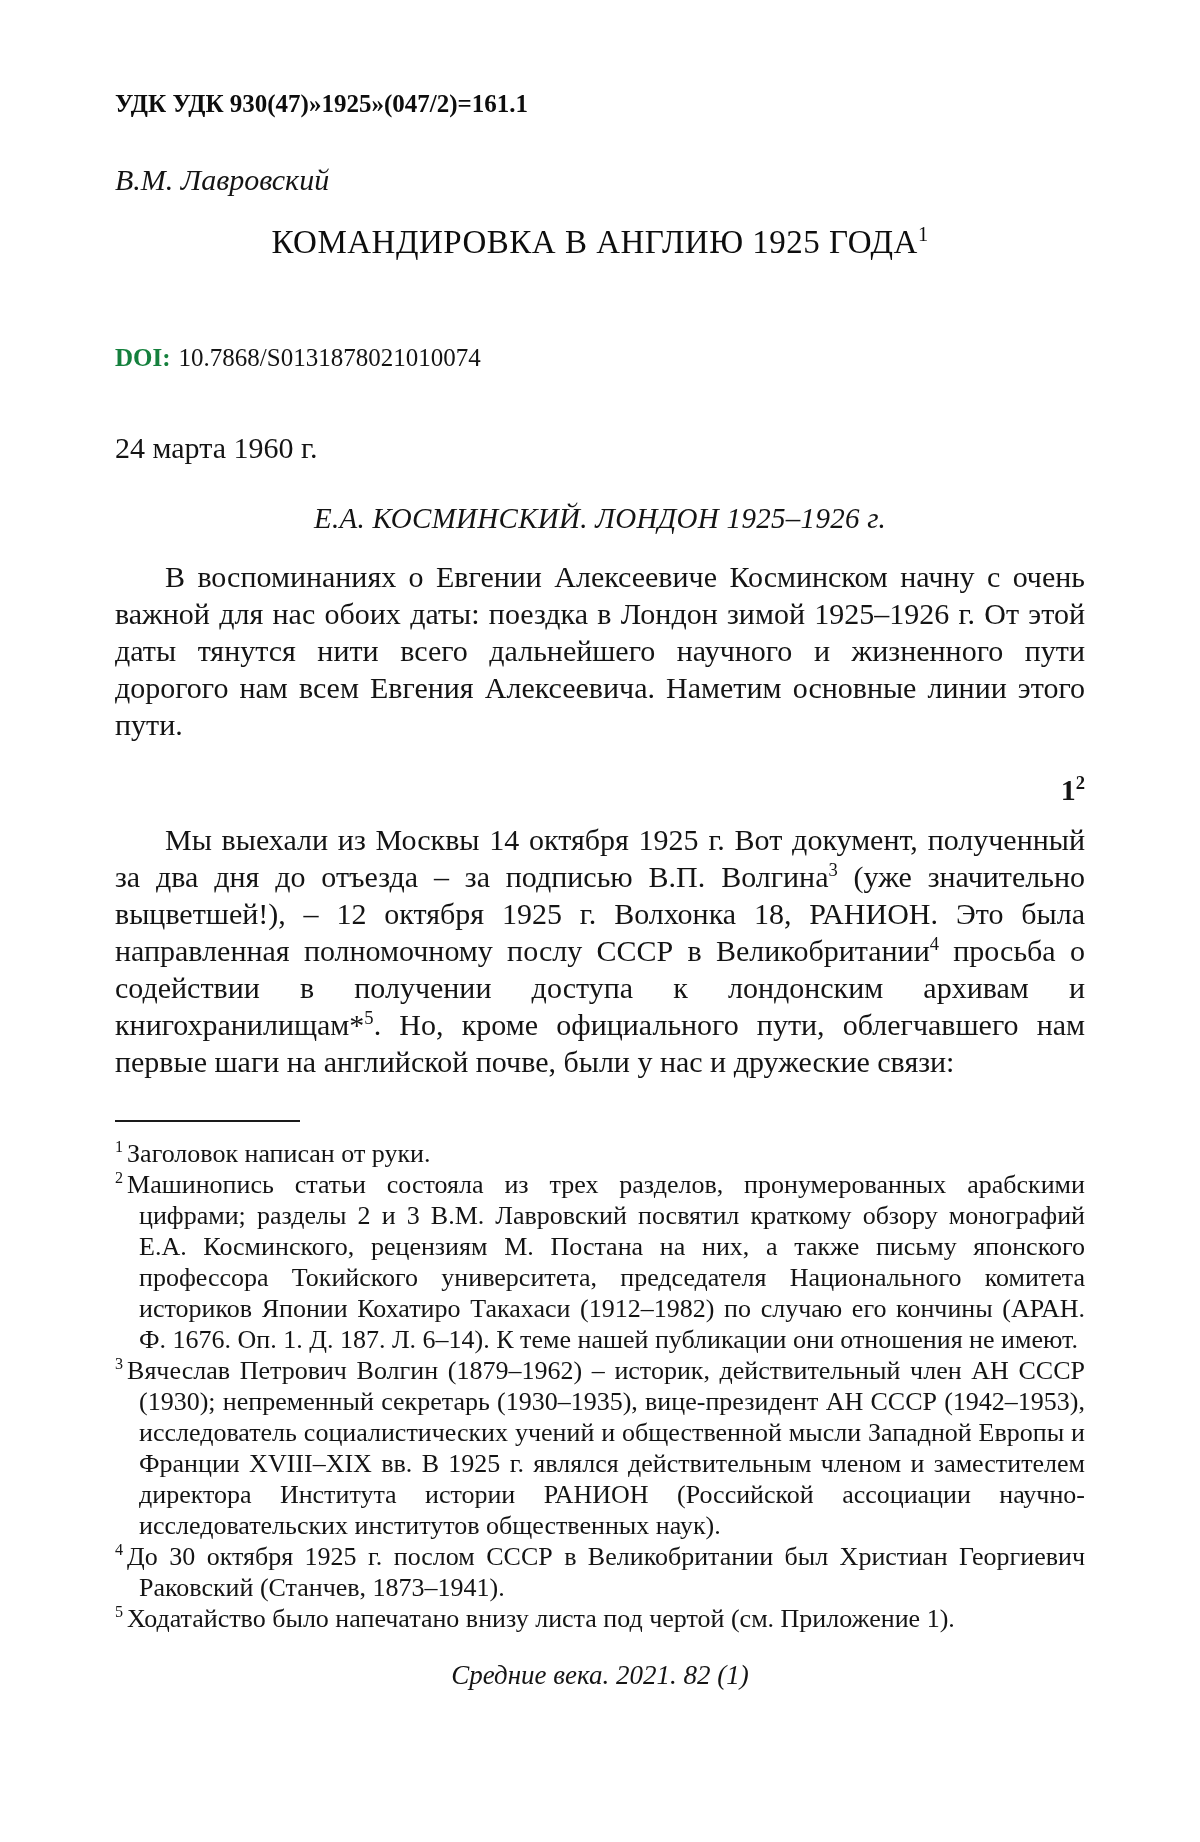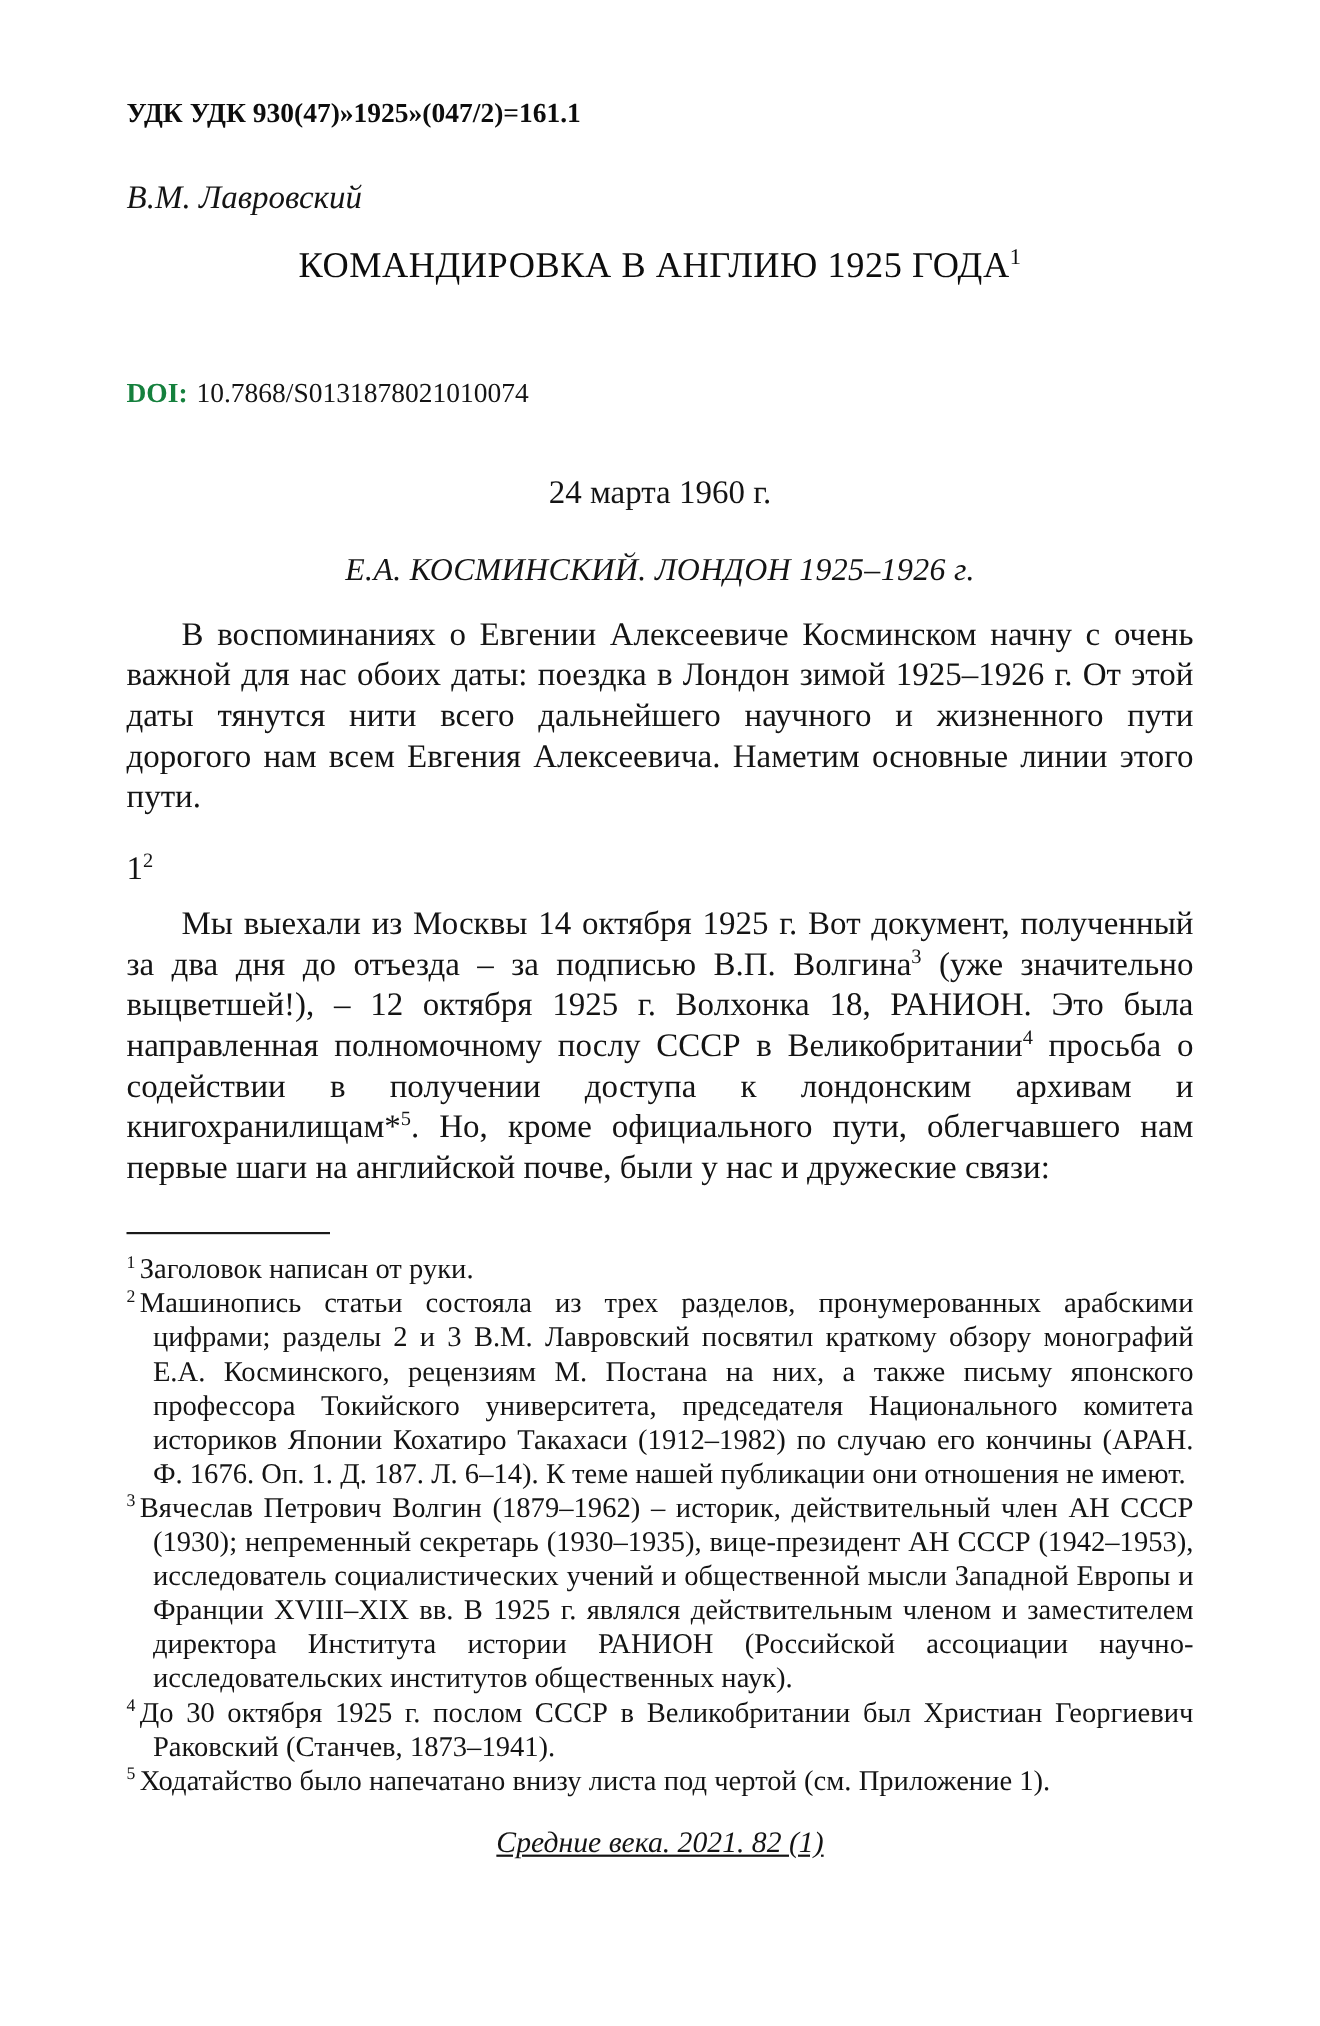--- a/index.html
+++ b/index.html
@@ -38,21 +38,21 @@
     color: #0d0d0d;
   }
   .doi {
     margin-top: 80px;
     font-size: 25px;
     line-height: 32px;
   }
   .doi .doi-label { font-weight: bold; margin-right: 8px; color: #15803d; }
   .dateline {
     margin-top: 56px;
-    text-align: center;
+    text-align: left;
     font-size: 30px;
     line-height: 36px;
   }
   .memoir-heading {
     margin: 34px 0 0 0;
     text-align: center;
     font-size: 29px;
     font-weight: normal;
     line-height: 36px;
     letter-spacing: 0.3px;
@@ -62,23 +62,23 @@
     margin: 0;
     font-size: 30px;
     line-height: 37px;
     text-align: justify;
     text-indent: 50px;
   }
   .body-par.first { margin-top: 22px; }
   .body-par.second { margin-top: 12px; }
   .section-number {
     margin: 28px 0 0 0;
-    text-align: left;
+    text-align: right;
     font-size: 30px;
-    font-weight: normal;
+    font-weight: bold;
     line-height: 38px;
   }
   sup {
     font-size: 0.62em;
     line-height: 0;
     vertical-align: super;
   }
   .footnote-rule {
     width: 185px;
     border: none;
@@ -95,21 +95,20 @@
     padding-left: 24px;
     text-indent: -24px;
   }
   .footnote .fn-text { margin-left: 4px; }
   .journal-footer {
     margin-top: 25px;
     text-align: center;
     font-style: italic;
     font-size: 27px;
     line-height: 33px;
-    text-decoration: underline;
   }
 </style>
 </head>
 <body>
 
 <div class="page">
 
   <div class="udc">УДК УДК 930(47)»1925»(047/2)=161.1</div>
 
   <div class="author">В.М. Лавровский</div>

